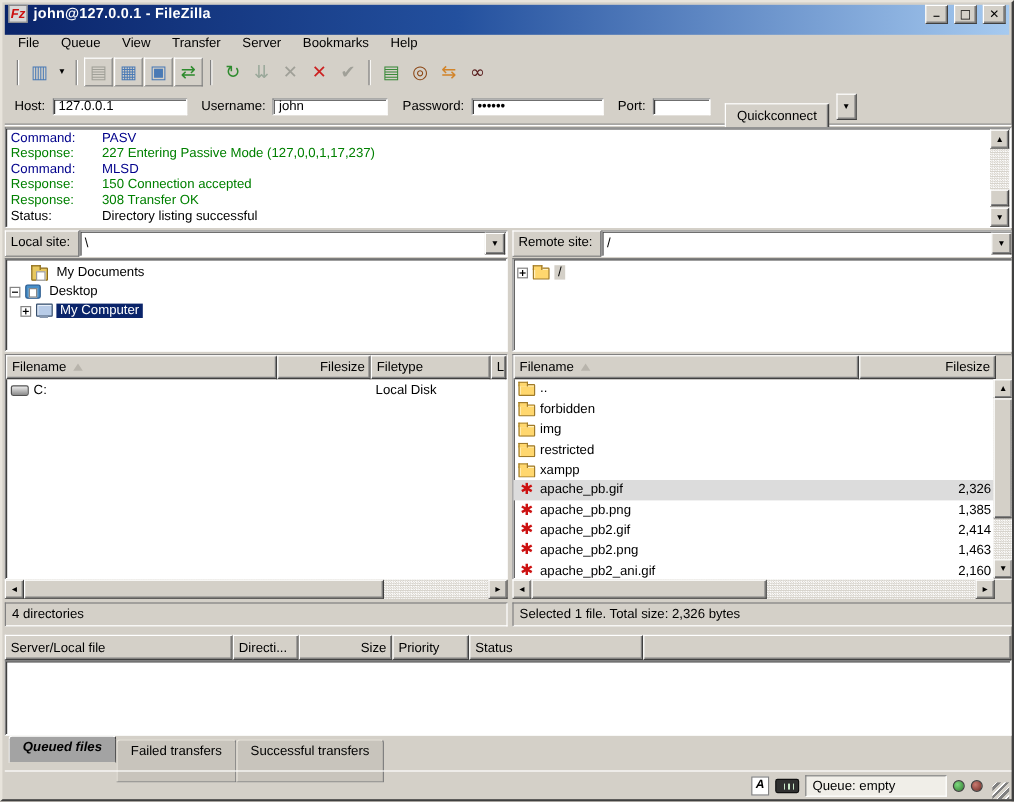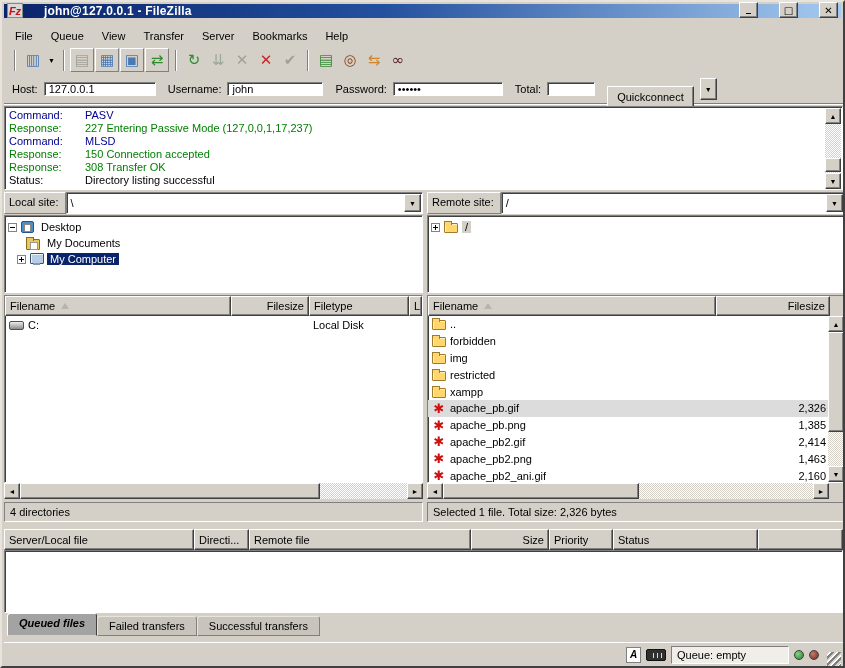--- a/index.html
+++ b/index.html
@@ -4,23 +4,23 @@
 <style>
   * { margin:0; padding:0; box-sizing:border-box; }
   html,body { width:845px; height:668px; background:#D4D0C8; font-family:"Liberation Sans",sans-serif; font-size:11px; color:#000; }
   .window { position:relative; width:845px; height:668px; background:#D4D0C8;
             border:2px solid; border-color:#E8E4DC #404040 #404040 #E8E4DC; overflow:hidden; }
 
   
   .raised  { border:1px solid; border-color:#FFFFFF #404040 #404040 #FFFFFF; box-shadow:inset -1px -1px 0 #808080, inset 1px 1px 0 #D4D0C8; background:#D4D0C8; }
 
   
-  .titlebar { position:absolute; top:2px; left:2px; width:837px; height:14px;
+  .titlebar { position:absolute; top:2px; left:2px; width:837px; height:25px;
               background:linear-gradient(90deg,#0A246A 0%,#23509E 45%,#A6CAF0 100%);
-              display:flex; align-items:flex-end; padding:0 3px; gap:21px; }
+              display:flex; align-items:flex-start; padding:0 3px; gap:5px; }
   .app-logo { width:16px; height:15px; background:#D8D8D8; color:#CC1111; font-weight:bold; font-style:italic;
               font-size:11px; display:flex; align-items:center; justify-content:center; border:1px solid #888; }
   .title-text { flex:1; color:#fff; font-weight:bold; font-size:12px; letter-spacing:.2px; }
   .win-btn { width:19px; height:16px; display:flex; align-items:center; justify-content:center;
              font-size:10px; font-weight:bold; font-family:"DejaVu Sans",sans-serif; }
   .win-btn.minimize span { position:relative; top:-3px; }
 
   
   .menubar { position:absolute; top:24px; left:2px; width:837px; height:20px; display:flex; align-items:center; padding-left:2px; }
   .menu-item { padding:3px 9px; }
@@ -120,21 +120,21 @@
 
   
   .queue-header { position:absolute; top:527px; left:2px; width:839px; height:21px; display:flex; }
   .queue-body { position:absolute; top:548px; left:2px; width:839px; height:63px; background:#fff;
                 border:1px solid; border-color:#808080 #fff #fff #808080; box-shadow:inset 1px 1px 0 #404040; }
 
   
   .tabbar { position:absolute; top:611px; left:2px; width:839px; height:27px; padding-left:3px; display:flex; align-items:flex-start; }
   .tab { padding:3px 11px; border:1px solid; border-radius:3px 3px 0 0; white-space:nowrap; }
   .tab.active { font-weight:bold; background:#a3a3a3; border-color:#FFFFFF #404040 #D4D0C8 #FFFFFF; height:23px; position:relative; z-index:2;font-style:italic; }
-  .tab.inactive { background:#C8C4BC; border-color:#E8E4DC #808080 #808080 #E8E4DC; height:20px; margin-top:3px; }
+  .tab.inactive { background:#C8C4BC; border-color:#E8E4DC #808080 #808080 #E8E4DC; height:36px; margin-top:3px; }
 
   
   .statusbar { position:absolute; top:640px; left:2px; width:839px; height:24px; border-top:1px solid #FFFFFF;
                display:flex; align-items:center; justify-content:flex-end; gap:5px; padding:0 2px 0 0; }
   .dt-icon { width:15px; height:16px; background:#fff; border:1px solid #808080; display:flex; align-items:center;
              justify-content:center; font-size:10px; font-weight:bold; font-style:italic; }
   .speed-icon { width:20px; height:12px; background:#303030; border:1px solid #101010; border-radius:2px;
                 background-image:repeating-linear-gradient(90deg,transparent 0 3px,#C8E8C8 3px 4px); background-size:14px 5px;
                 background-position:3px 3px; background-repeat:no-repeat; }
   .queue-panel { width:118px; height:18px; background:#F0EEE8; border:1px solid; border-color:#808080 #FFFFFF #FFFFFF #808080;
@@ -227,21 +227,21 @@
   </div>
   <div class="etch" style="top:101px"></div>
 
   <div class="quickbar">
     <span>Host:</span>
     <input class="qc-input" style="width: 112px;" value="127.0.0.1">
     <span class="qc-label">Username:</span>
     <input class="qc-input" style="width: 96px;" value="john">
     <span class="qc-label">Password:</span>
     <input class="qc-input" style="width: 110px;" value="••••••">
-    <span class="qc-label">Total:</span>
+    <span class="qc-label">Port:</span>
     <input class="qc-input" style="width: 48px;" value="">
     <button class="qc-btn raised" style="margin-left:6px">Quickconnect</button>
     <span class="qc-dropbtn raised">
         <span>▼</span>
       </span>
   </div>
 
   <div class="log">
     <div class="log-line t-cmd"><span class="log-label">Command:</span><span>PASV</span></div>
     <div class="log-line t-resp"><span class="log-label">Response:</span><span>227 Entering Passive Mode (127,0,0,1,17,237)</span></div>
@@ -266,28 +266,28 @@
       <span class="sitebar-label">Local site:</span>
       <span class="combo">
         <span>\</span>
         <span class="combo-btn">
             <span>▼</span>
           </span>
       </span>
     </div>
     <div class="tree">
       <div class="tree-row">
+        <span class="indent"></span>
+        <span class="icon-docs"></span>
+        <span class="tree-label">My Documents</span>
+      </div>
+      <div class="tree-row">
         <span class="exp"></span>
         <span class="icon-desktop"></span>
         <span class="tree-label">Desktop</span>
-      </div>
-      <div class="tree-row">
-        <span class="indent"></span>
-        <span class="icon-docs"></span>
-        <span class="tree-label">My Documents</span>
       </div>
       <div class="tree-row">
         <span class="indent" style="width:5px;flex-basis:5px"></span>
         <span class="exp plus"></span>
         <span class="icon-computer"></span>
         <span class="tree-label sel">My Computer</span>
       </div>
     </div>
     <div class="listbox">
       <div class="list-header">
@@ -476,23 +476,20 @@
     <div class="statusline"><span>Selected 1 file. Total size: 2,326 bytes</span></div>
   </div>
 
   <div class="queue-header">
     <span class="hcol" style="width:190px">
         <span>Server/Local file</span>
       </span>
     <span class="hcol" style="width:55px">
         <span>Directi...</span>
       </span>
-    <span class="hcol" style="width:222px">
-        <span>Remote file</span>
-      </span>
     <span class="hcol right" style="width:78px">
         <span>Size</span>
       </span>
     <span class="hcol" style="width:64px">
         <span>Priority</span>
       </span>
     <span class="hcol" style="width:145px">
         <span>Status</span>
       </span>
     <span class="hcol" style="flex:1"></span>

